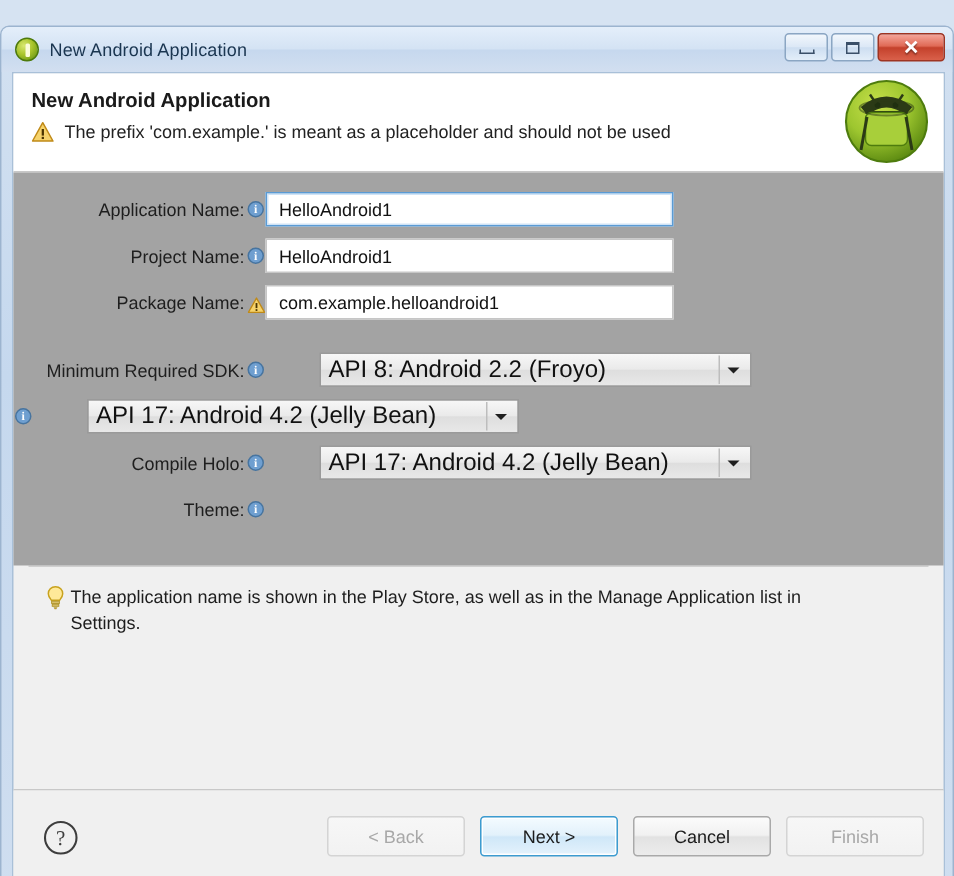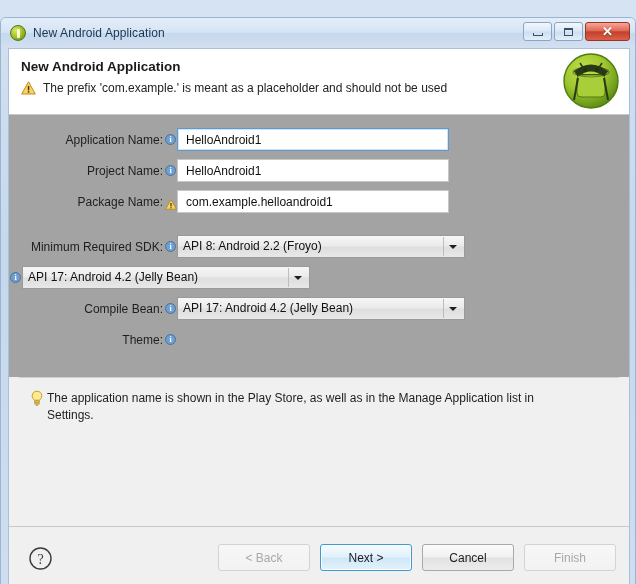--- a/index.html
+++ b/index.html
@@ -208,26 +208,27 @@
     border: 1px solid #5a9bd5;
     box-shadow: 0 0 0 1px rgba(120,175,225,0.35) inset;
   }
 
   .combo {
     height: 23px;
     width: 288px;
     background: linear-gradient(to bottom, #f7f7f7 0%, #eaeaea 48%, #dedede 52%, #e8e8e8 100%);
     border: 1px solid #9a9a9a;
     position: relative;
-    font-size: 12px;
+    font-size: 16px;
     color: #111;
     padding: 0 22px 0 5px;
     line-height: 21px;
     white-space: nowrap;
     overflow: hidden;
+    margin-left: 36px;
   }
   .combo .arrow {
     position: absolute;
     right: 7px; top: 50%;
     margin-top: -2px;
     width: 0; height: 0;
     border-left: 4px solid transparent;
     border-right: 4px solid transparent;
     border-top: 4px solid #1f1f1f;
   }
@@ -425,21 +426,21 @@
           <span class="info-i">i</span>
         </div>
         <div class="combo">
           <span>API 17: Android 4.2 (Jelly Bean)</span>
           <span class="sep"></span>
           <span class="arrow"></span>
         </div>
       </div>
 
       <div class="row">
-        <div class="row-label">Compile Bean:</div>
+        <div class="row-label">Compile Holo:</div>
         <div class="row-badge">
           <span class="info-i">i</span>
         </div>
         <div class="combo">
           <span>API 17: Android 4.2 (Jelly Bean)</span>
           <span class="sep"></span>
           <span class="arrow"></span>
         </div>
       </div>
 

